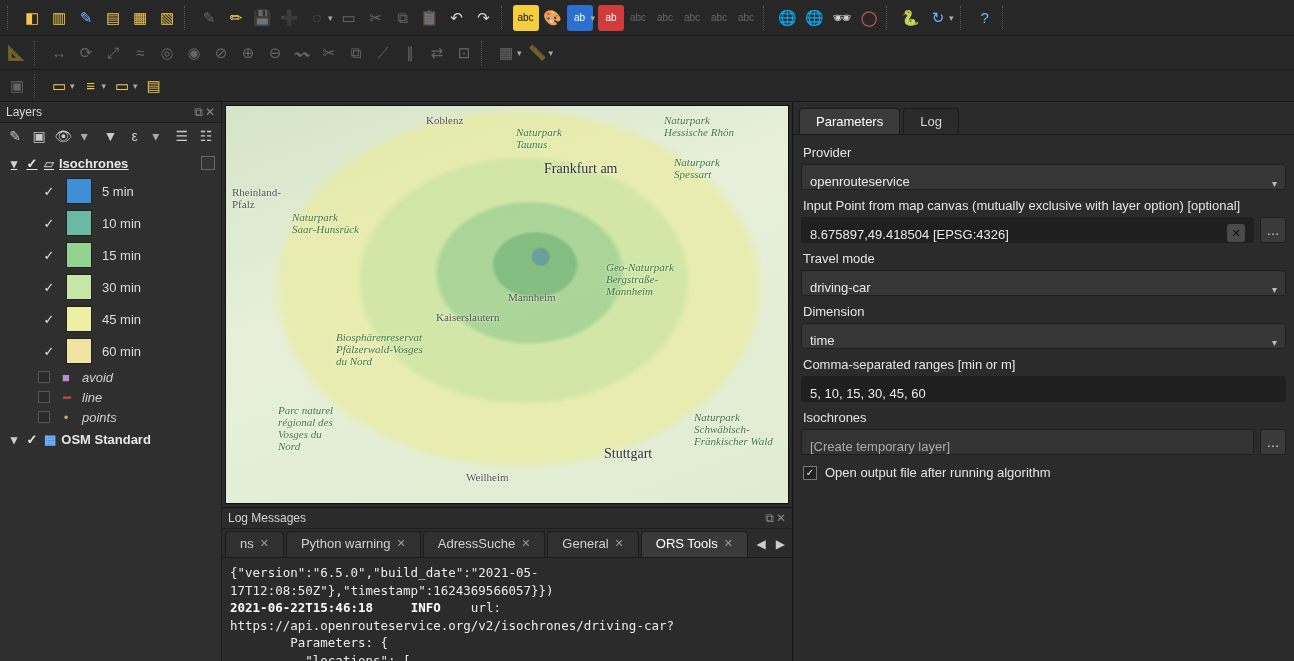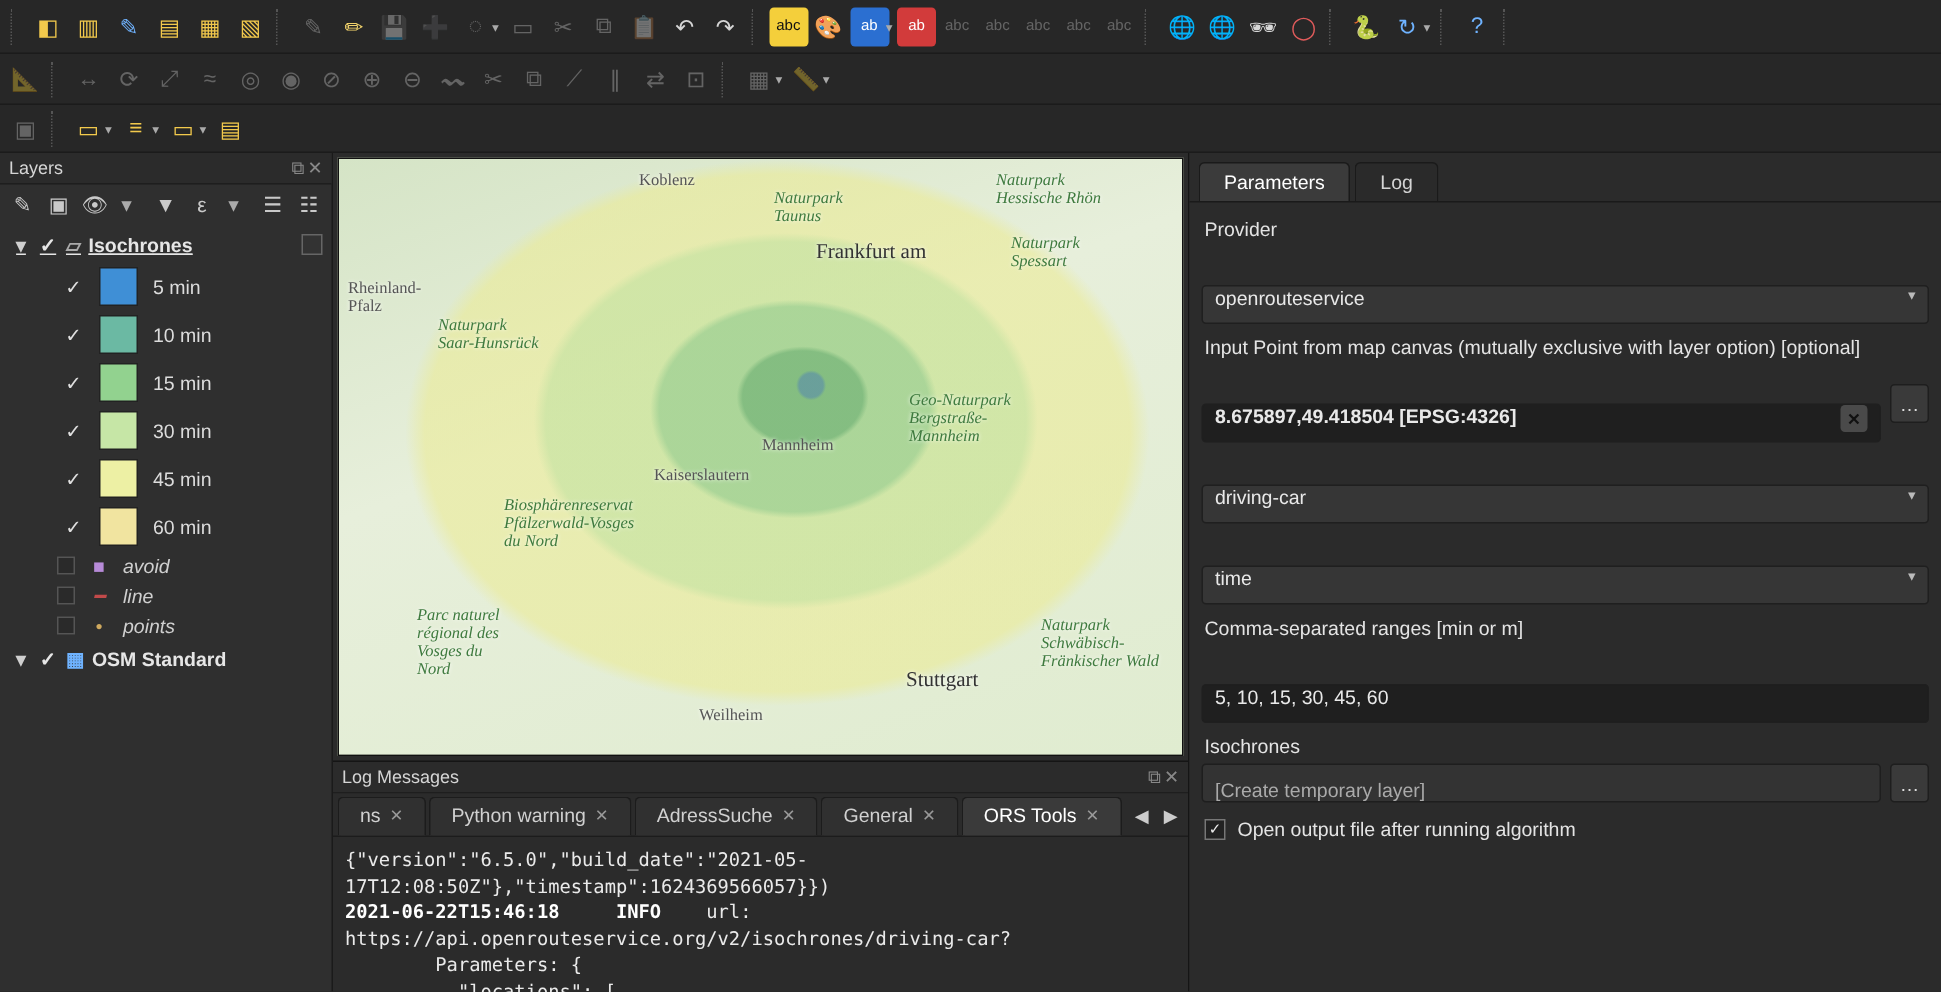--- a/index.html
+++ b/index.html
@@ -180,26 +180,26 @@
     border-top:1px solid #1a1a1a;
   }
   .field-label { color:#e4e4e4; font-size:13px; padding:6px 2px 2px 2px;}
   .sel, .inp {
     height:26px;
     background:#363636;
     border:1px solid #1f1f1f;
     border-radius:3px;
     color:#e9e9e9;
     padding:0 8px;
-    display:flex; align-items:flex-start; justify-content:space-between;margin-top:26px;
+    display:flex; align-items:flex-end; justify-content:space-between;
   }
   .sel .arrow{color:#bbb;font-size:10px;}
   .inp { background:#1f1f1f; }
   .row-flex{display:flex;gap:6px;align-items:center;}
-  .row-flex .inp{flex:1;font-weight:bold;}
+  .row-flex .inp{flex:1;}
   .sq-btn{width:26px;height:26px;background:#3a3a3a;border:1px solid #1e1e1e;border-radius:3px;display:flex;align-items:center;justify-content:center;color:#ddd;cursor:pointer;}
   .clear-btn{width:18px;height:18px;border-radius:3px;background:#4a4a4a;color:#111;display:flex;align-items:center;justify-content:center;font-size:11px;cursor:pointer;margin-left:6px;}
   .chk-row{display:flex;align-items:center;gap:8px;padding:8px 2px;color:#e4e4e4;}
   .chk-row .box{width:14px;height:14px;border:1px solid #777;background:#222;display:flex;align-items:center;justify-content:center;font-size:10px;color:#eee;}
   .output-inp{flex:1;height:26px;background:#333;border:1px solid #1e1e1e;border-radius:3px;color:#aaa;display:flex;align-items:flex-end;padding:0 8px;}
   .readout{color:#aaa}
 
   
   .i-globe{color:#3d9be9}
   .i-yellow{color:#f2c94c}
@@ -471,25 +471,27 @@
 
       <div class="field-label">Input Point from map canvas (mutually exclusive with layer option) [optional]</div>
       <div class="row-flex">
         <div class="inp">
           <span>8.675897,49.418504 [EPSG:4326]</span>
           <span class="clear-btn">✕</span>
         </div>
         <div class="sq-btn">…</div>
       </div>
 
+      <div class="field-label">Travel mode</div>
       <div class="sel">
         <span>driving-car</span>
         <span class="arrow">▾</span>
       </div>
 
+      <div class="field-label">Dimension</div>
       <div class="sel">
         <span>time</span>
         <span class="arrow">▾</span>
       </div>
 
       <div class="field-label">Comma-separated ranges [min or m]</div>
       <div class="inp">
         <span>5, 10, 15, 30, 45, 60</span>
       </div>
 

